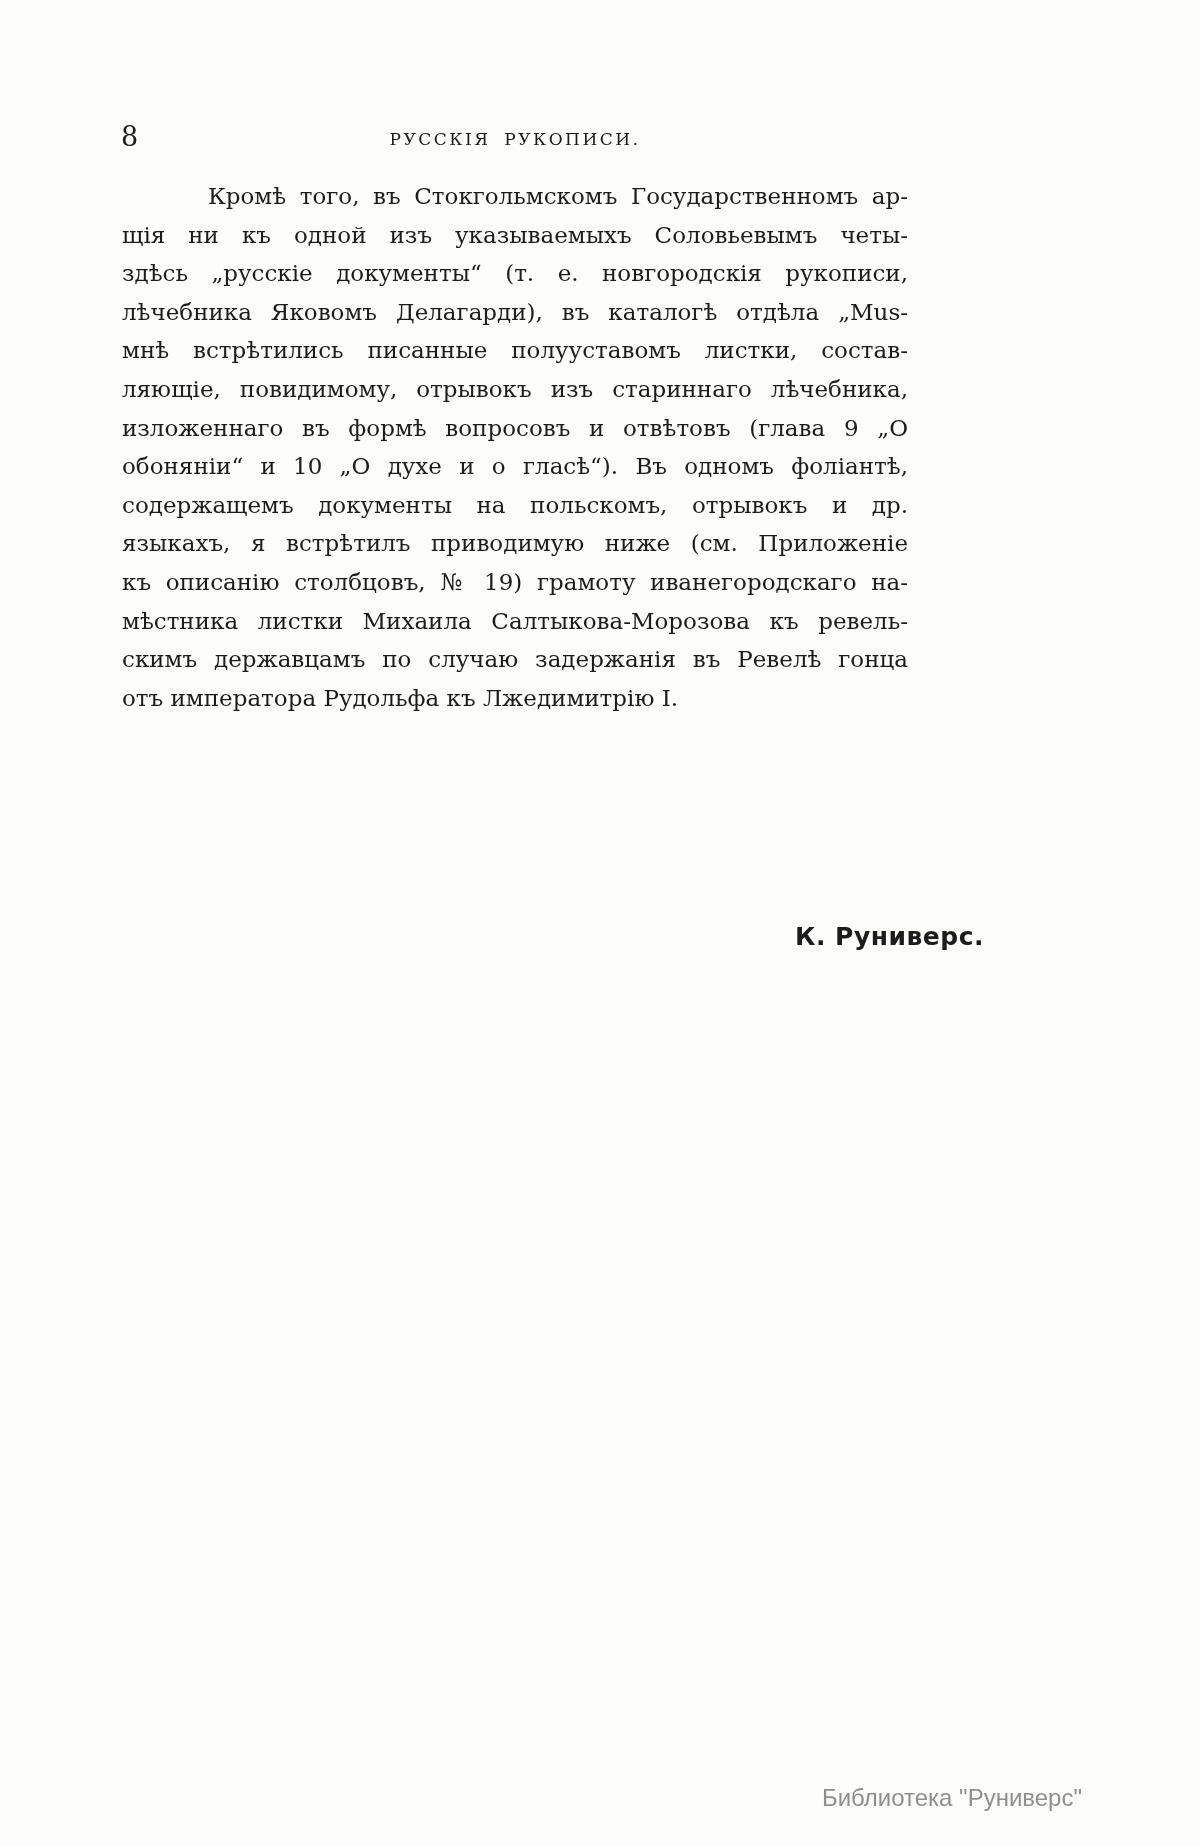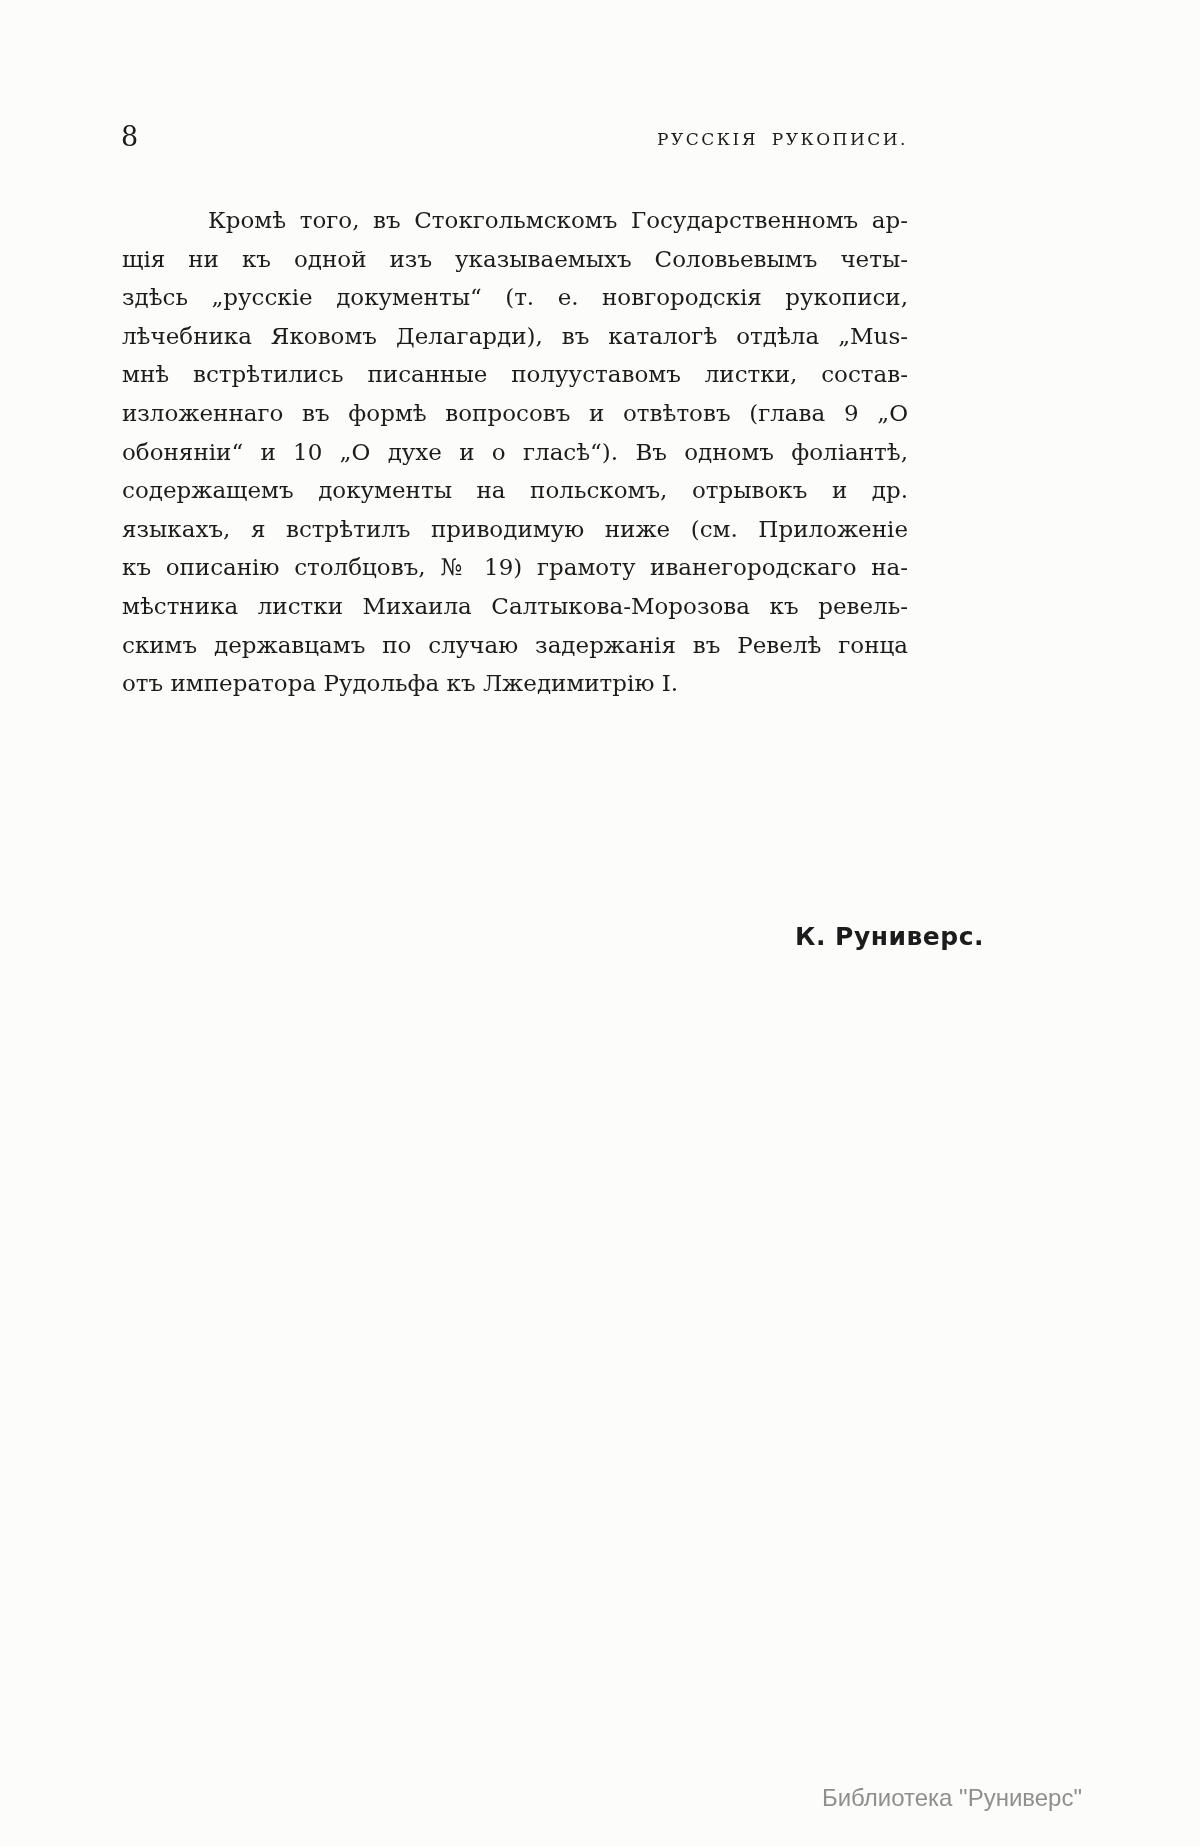--- a/index.html
+++ b/index.html
@@ -25,32 +25,31 @@
     left: 121px;
     top: 122px;
     font-size: 27px;
     line-height: 30px;
   }
   .running-head {
     position: absolute;
     left: 122px;
     top: 129px;
     width: 786px;
-    text-align: right;
+    text-align: center;
     font-size: 17px;
     letter-spacing: 2.5px;
     word-spacing: 6px;
     font-weight: 500;
   }
   .body-text {
     position: absolute;
     left: 122px;
     top: 177px;
     width: 786px;
-    margin-top: 24px;
   }
   .line {
     height: 38.6px;
     line-height: 38.6px;
     font-size: 23px;
     white-space: nowrap;
   }
   .line.j {
     white-space: normal;
     text-align: justify;
@@ -85,20 +84,21 @@
   <div class="page-number">8</div>
 
   <div class="running-head">РУССКІЯ РУКОПИСИ.</div>
 
   <div class="body-text">
     <div class="line j first">Кромѣ того, въ Стокгольмскомъ Государственномъ ар-</div>
     <div class="line j">щія ни къ одной изъ указываемыхъ Соловьевымъ четы-</div>
     <div class="line j">здѣсь „русскіе документы“ (т. е. новгородскія рукописи,</div>
     <div class="line j">лѣчебника Яковомъ Делагарди), въ каталогѣ отдѣла „Mus-</div>
     <div class="line j">мнѣ встрѣтились писанные полууставомъ листки, состав-</div>
+    <div class="line j">ляющіе, повидимому, отрывокъ изъ стариннаго лѣчебника,</div>
     <div class="line j">изложеннаго въ формѣ вопросовъ и отвѣтовъ (глава 9 „О</div>
     <div class="line j">обоняніи“ и 10 „О духе и о гласѣ“). Въ одномъ фоліантѣ,</div>
     <div class="line j">содержащемъ документы на польскомъ, отрывокъ и др.</div>
     <div class="line j">языкахъ, я встрѣтилъ приводимую ниже (см. Приложеніе</div>
     <div class="line j">къ описанію столбцовъ, № 19) грамоту иванегородскаго на-</div>
     <div class="line j">мѣстника листки Михаила Салтыкова-Морозова къ ревель-</div>
     <div class="line j">скимъ державцамъ по случаю задержанія въ Ревелѣ гонца</div>
     <div class="line">отъ императора Рудольфа къ Лжедимитрію I.</div>
   </div>
 

